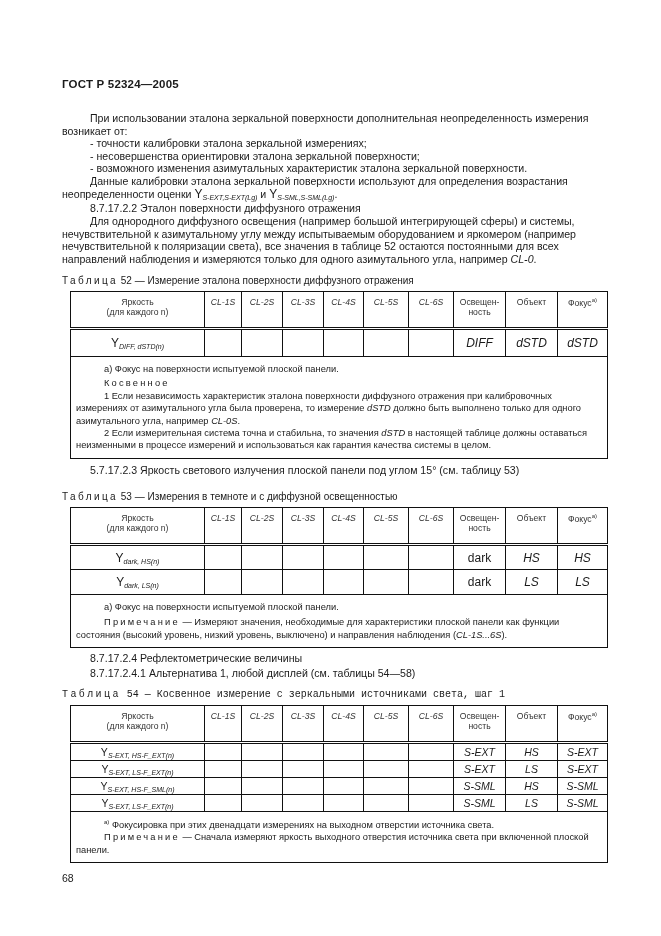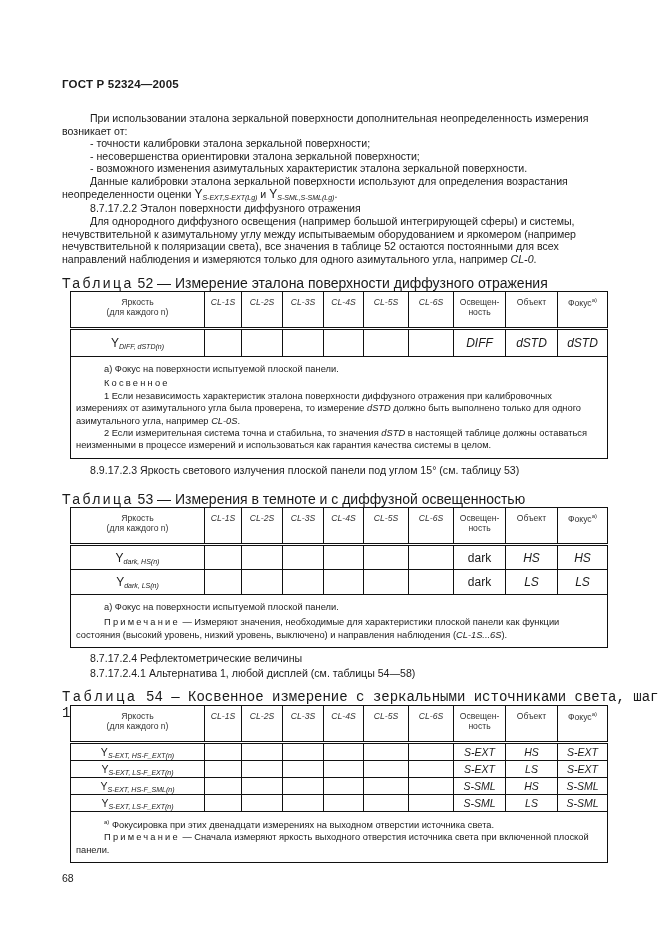--- a/index.html
+++ b/index.html
@@ -4,21 +4,21 @@
 <style>
   html, body { margin: 0; padding: 0; background: #ffffff; }
   body { width: 661px; height: 936px; position: relative; overflow: hidden;
          font-family: "Liberation Sans", sans-serif; color: #1a1a1a; }
   .abs { position: absolute; }
   .doc-header { left: 62px; top: 78px; font-size: 11.5px; font-weight: bold; letter-spacing: 0.2px; text-align: center; }
   .p { position: absolute; left: 62px; width: 538px; font-size: 10.6px; line-height: 12.6px; }
   .ind { text-indent: 28px; }
   .sub { font-size: 7px; font-style: italic; vertical-align: -2px; }
   .Y { font-size: 12px; }
-  .cap { position: absolute; left: 62px; font-size: 14px; }
+  .cap { position: absolute; left: 62px; font-size: 10px; }
   .cap .sp { letter-spacing: 2.4px; }
   table.t { position: absolute; left: 62px; width: 537px; border-collapse: collapse; font-size: 8.6px; table-layout: fixed; margin-left: 8px; }
   table.t td { border: 1px solid #111; padding: 0; text-align: center; vertical-align: top; }
   table.t tr.hdr td { height: 30px; padding-top: 5px; color: #333; }
   table.t tr.hdr td.cl { font-style: italic; }
   table.t tr.hdr td { border-bottom: 3px double #111; }
   table.t tr.row td { height: 22px; vertical-align: middle; font-size: 12px; }
   table.t tr.row td.it { font-style: italic; }
   table.t tr.row td.lbl { font-size: 12px; }
   table.t tr.row2 td { height: 16px; vertical-align: middle; font-size: 10.5px; }
@@ -28,21 +28,21 @@
   .sup { font-size: 6px; vertical-align: 4px; }
   .pagenum { left: 62px; top: 872px; font-size: 10.5px; }
 </style>
 </head>
 <body>
 
 <div class="abs doc-header">ГОСТ Р 52324—2005</div>
 
 <div class="p ind" style="top:112px;">При использовании эталона зеркальной поверхности дополнительная неопределенность измерения возникает от:</div>
 <div class="p" style="top:137px; left:90px; width:510px;">
-  <div>- точности калибровки эталона зеркальной поверхности;</div>
+  <div>- точности калибровки эталона зеркальной измерениях;</div>
   <div>- несовершенства ориентировки эталона зеркальной поверхности;</div>
   <div>- возможного изменения азимутальных характеристик эталона зеркальной поверхности.</div>
 </div>
 <div class="p ind" style="top:175px;"><span>Данные калибровки эталона зеркальной поверхности используют для определения возрастания неопределенности оценки </span><span class="Y">Y</span><span class="sub">S-EXT,S-EXT(Lg)</span><span> и </span><span class="Y">Y</span><span class="sub">S-SML,S-SML(Lg)</span><span>.</span></div>
 
 <div class="p ind" style="top:202px;">8.7.17.2.2 Эталон поверхности диффузного отражения</div>
 <div class="p ind" style="top:215px;"><span>Для однородного диффузного освещения (например большой интегрирующей сферы) и системы, нечувствительной к азимутальному углу между испытываемым оборудованием и яркомером (например нечувствительной к поляризации света), все значения в таблице 52 остаются постоянными для всех направлений наблюдения и измеряются только для одного азимутального угла, например </span><i>CL-0</i><span>.</span></div>
 
 <div class="cap" style="top:275px;"><span class="sp">Таблица</span> <span>52</span><span> — Измерение эталона поверхности диффузного отражения</span></div>
 <table class="t" style="top:291px;">
@@ -87,21 +87,21 @@
     <td class="note" colspan="10">
       <span class="ind">а) Фокус на поверхности испытуемой плоской панели.</span>
       <span class="ind spaced" style="margin-top:2px;">Косвенное</span>
       <span class="ind"><span>1 Если независимость характеристик эталона поверхности диффузного отражения при калибровочных измерениях от азимутального угла была проверена, то измерение </span><i>dSTD</i><span> должно быть выполнено только для одного азимутального угла, например </span><i>CL-0S</i><span>.</span></span>
       <span class="ind"><span>2 Если измерительная система точна и стабильна, то значения </span><i>dSTD</i><span> в настоящей таблице должны оставаться неизменными в процессе измерений и использоваться как гарантия качества системы в целом.</span></span>
     </td>
   </tr>
 </tbody>
   </table>
 
-<div class="p ind" style="top:464px;">8.9.17.2.3 Яркость светового излучения плоской панели под углом 15° (см. таблицу 53)</div>
+<div class="p ind" style="top:464px;">5.7.17.2.3 Яркость светового излучения плоской панели под углом 15° (см. таблицу 53)</div>
 
 <div class="cap" style="top:491px;"><span class="sp">Таблица</span> <span>53</span><span> — Измерения в темноте и с диффузной освещенностью</span></div>
 <table class="t" style="top:507px;">
   <colgroup>
       <col style="width:134px">
       <col style="width:37px">
       <col style="width:41px">
       <col style="width:41px">
       <col style="width:40px">
       <col style="width:45px">

